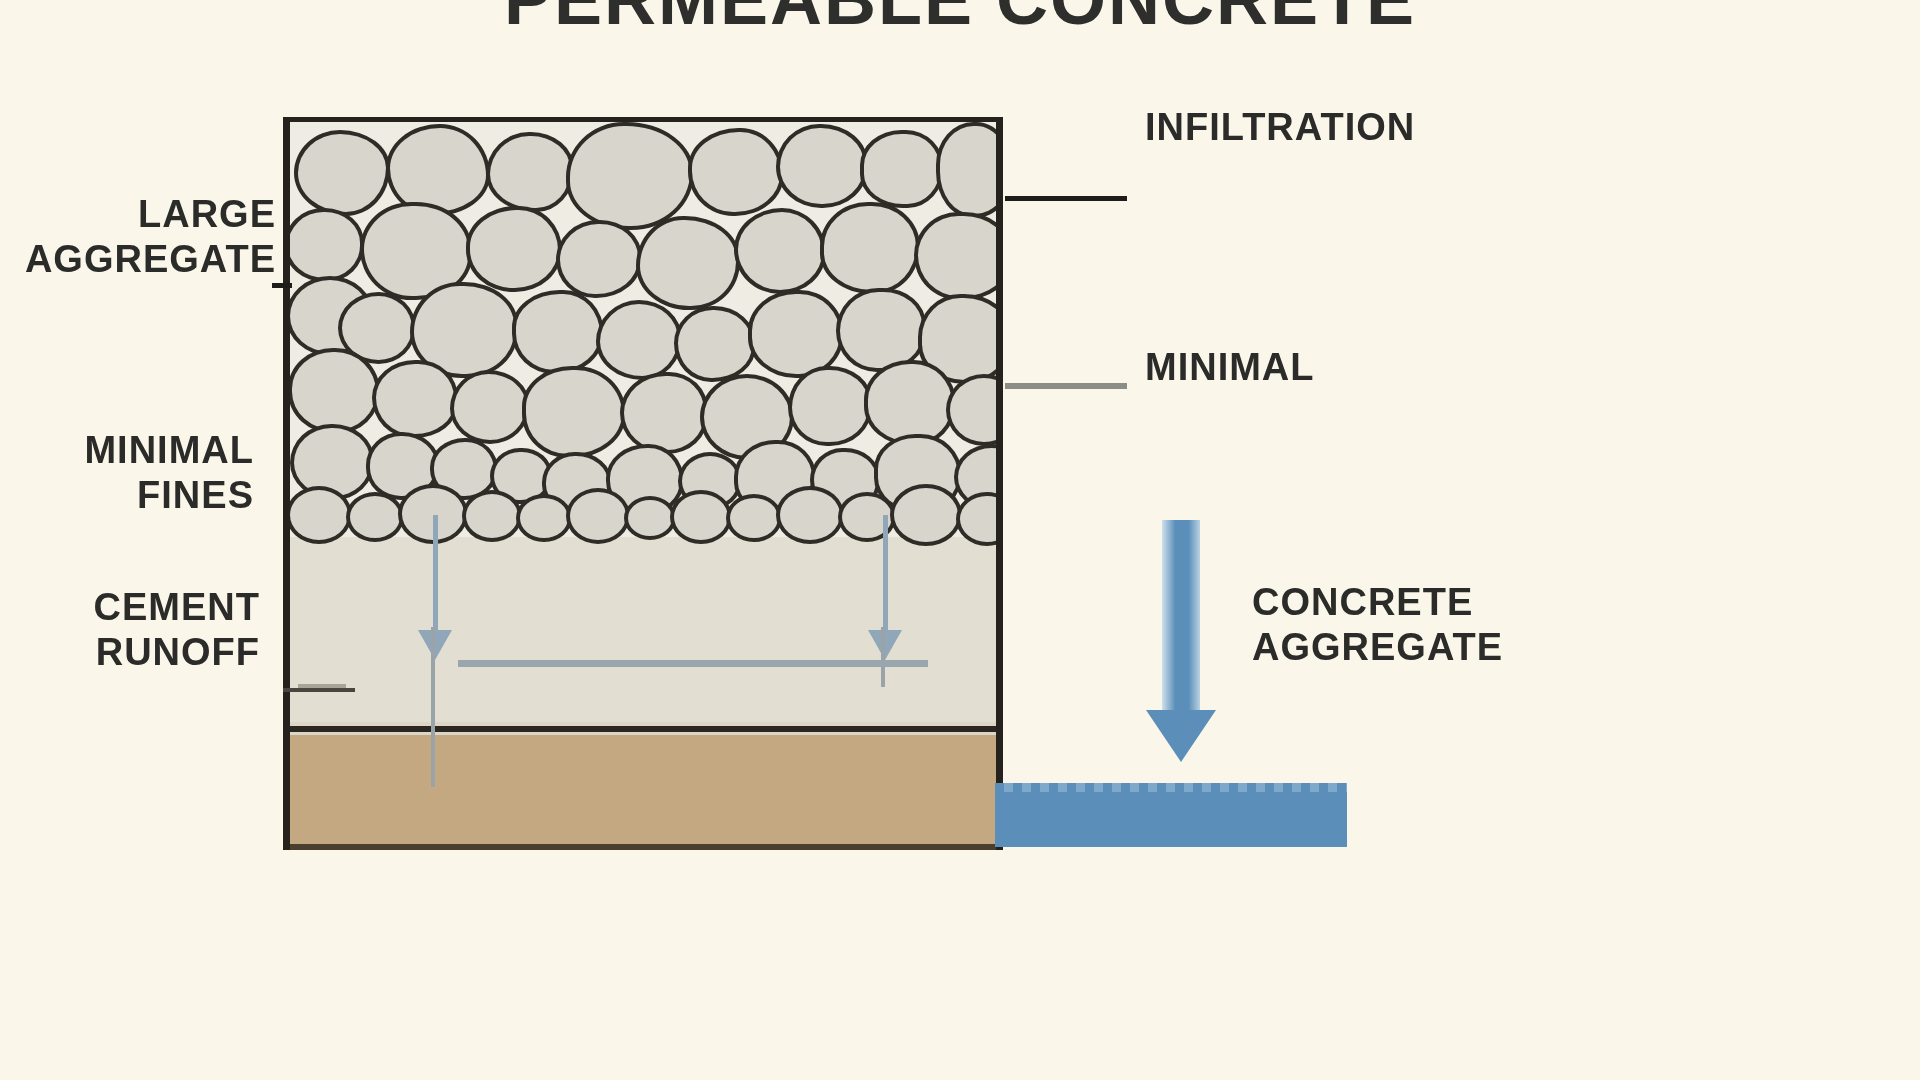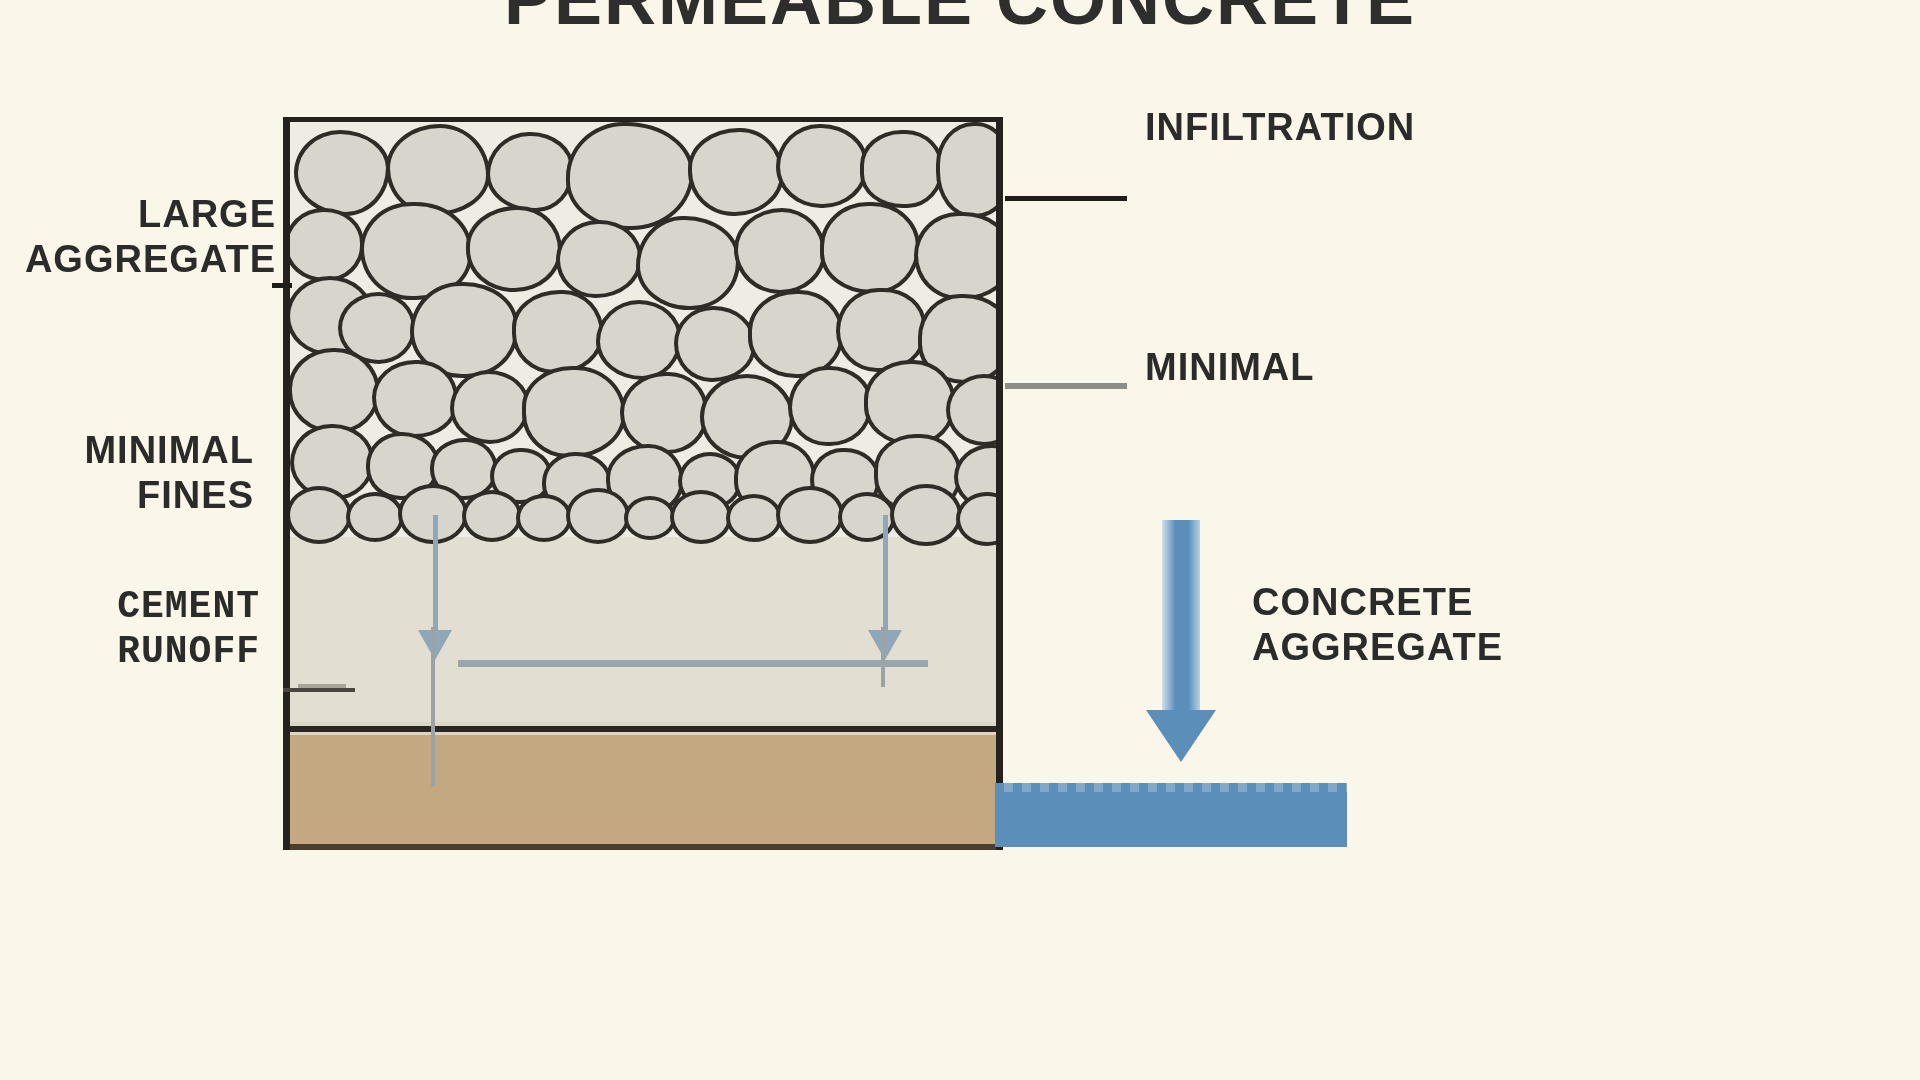--- a/index.html
+++ b/index.html
@@ -209,21 +209,21 @@
     <div>LARGE</div>
     <div>AGGREGATE</div>
   </div>
   <div class="leader" style="left:272px;top:283px;width:20px;"></div>
 
   <div class="label label-left" style="left:0px;top:428px;width:254px;">
     <div>MINIMAL</div>
     <div>FINES</div>
   </div>
 
-  <div class="label label-left" style="left:0px;top:585px;width:260px;font-family:Liberation Mono, monospace;">
+  <div class="label label-left" style="left:0px;top:585px;width:260px;">
     <div>CEMENT</div>
     <div>RUNOFF</div>
   </div>
   <div class="leader-sm" style="left:283px;top:688px;width:72px;"></div>
 
   <div class="leader" style="left:1005px;top:196px;width:122px;"></div>
   <div class="label label-right" style="left:1145px;top:105px;">
     <div>INFILTRATION</div>
   </div>
 

